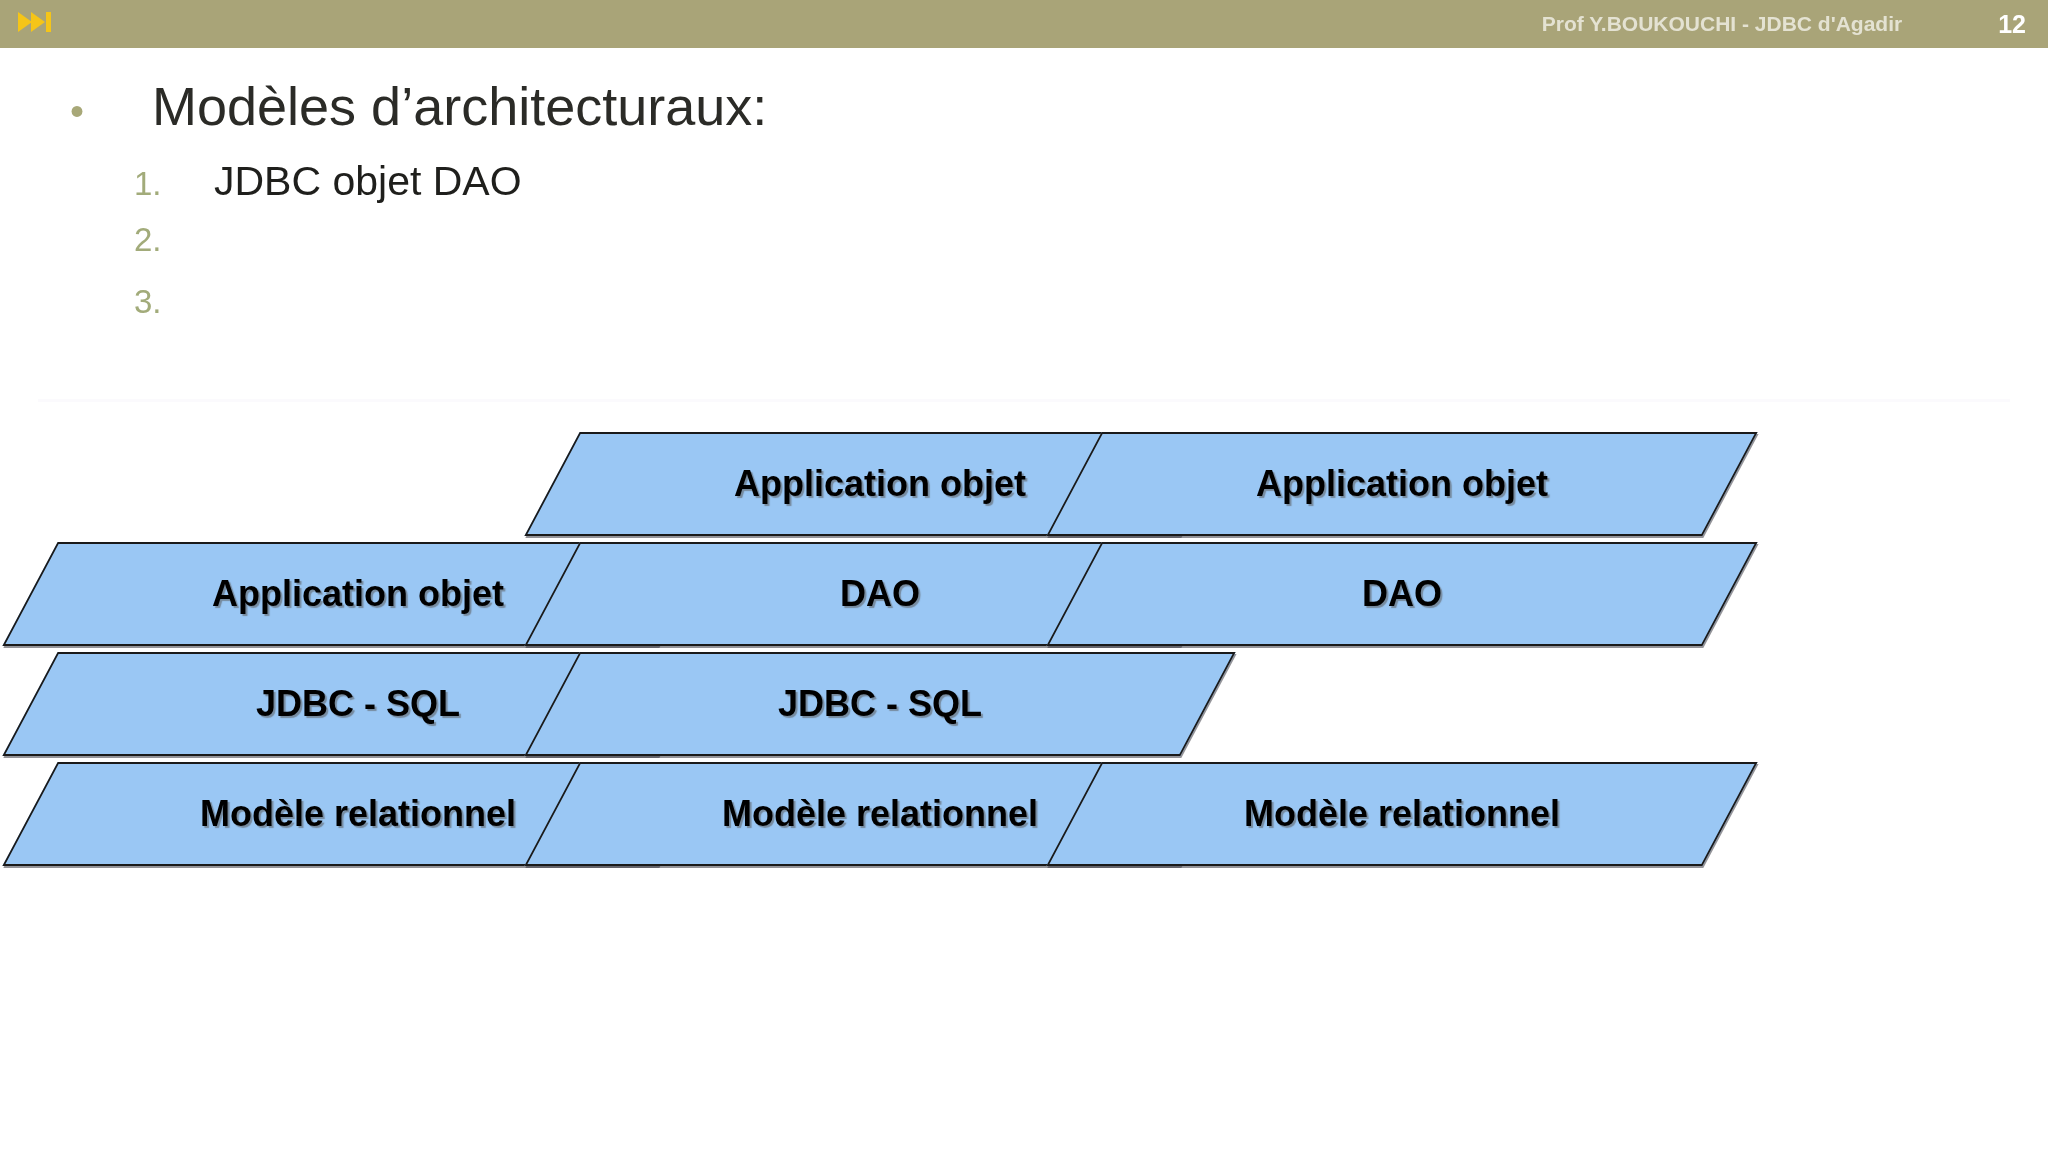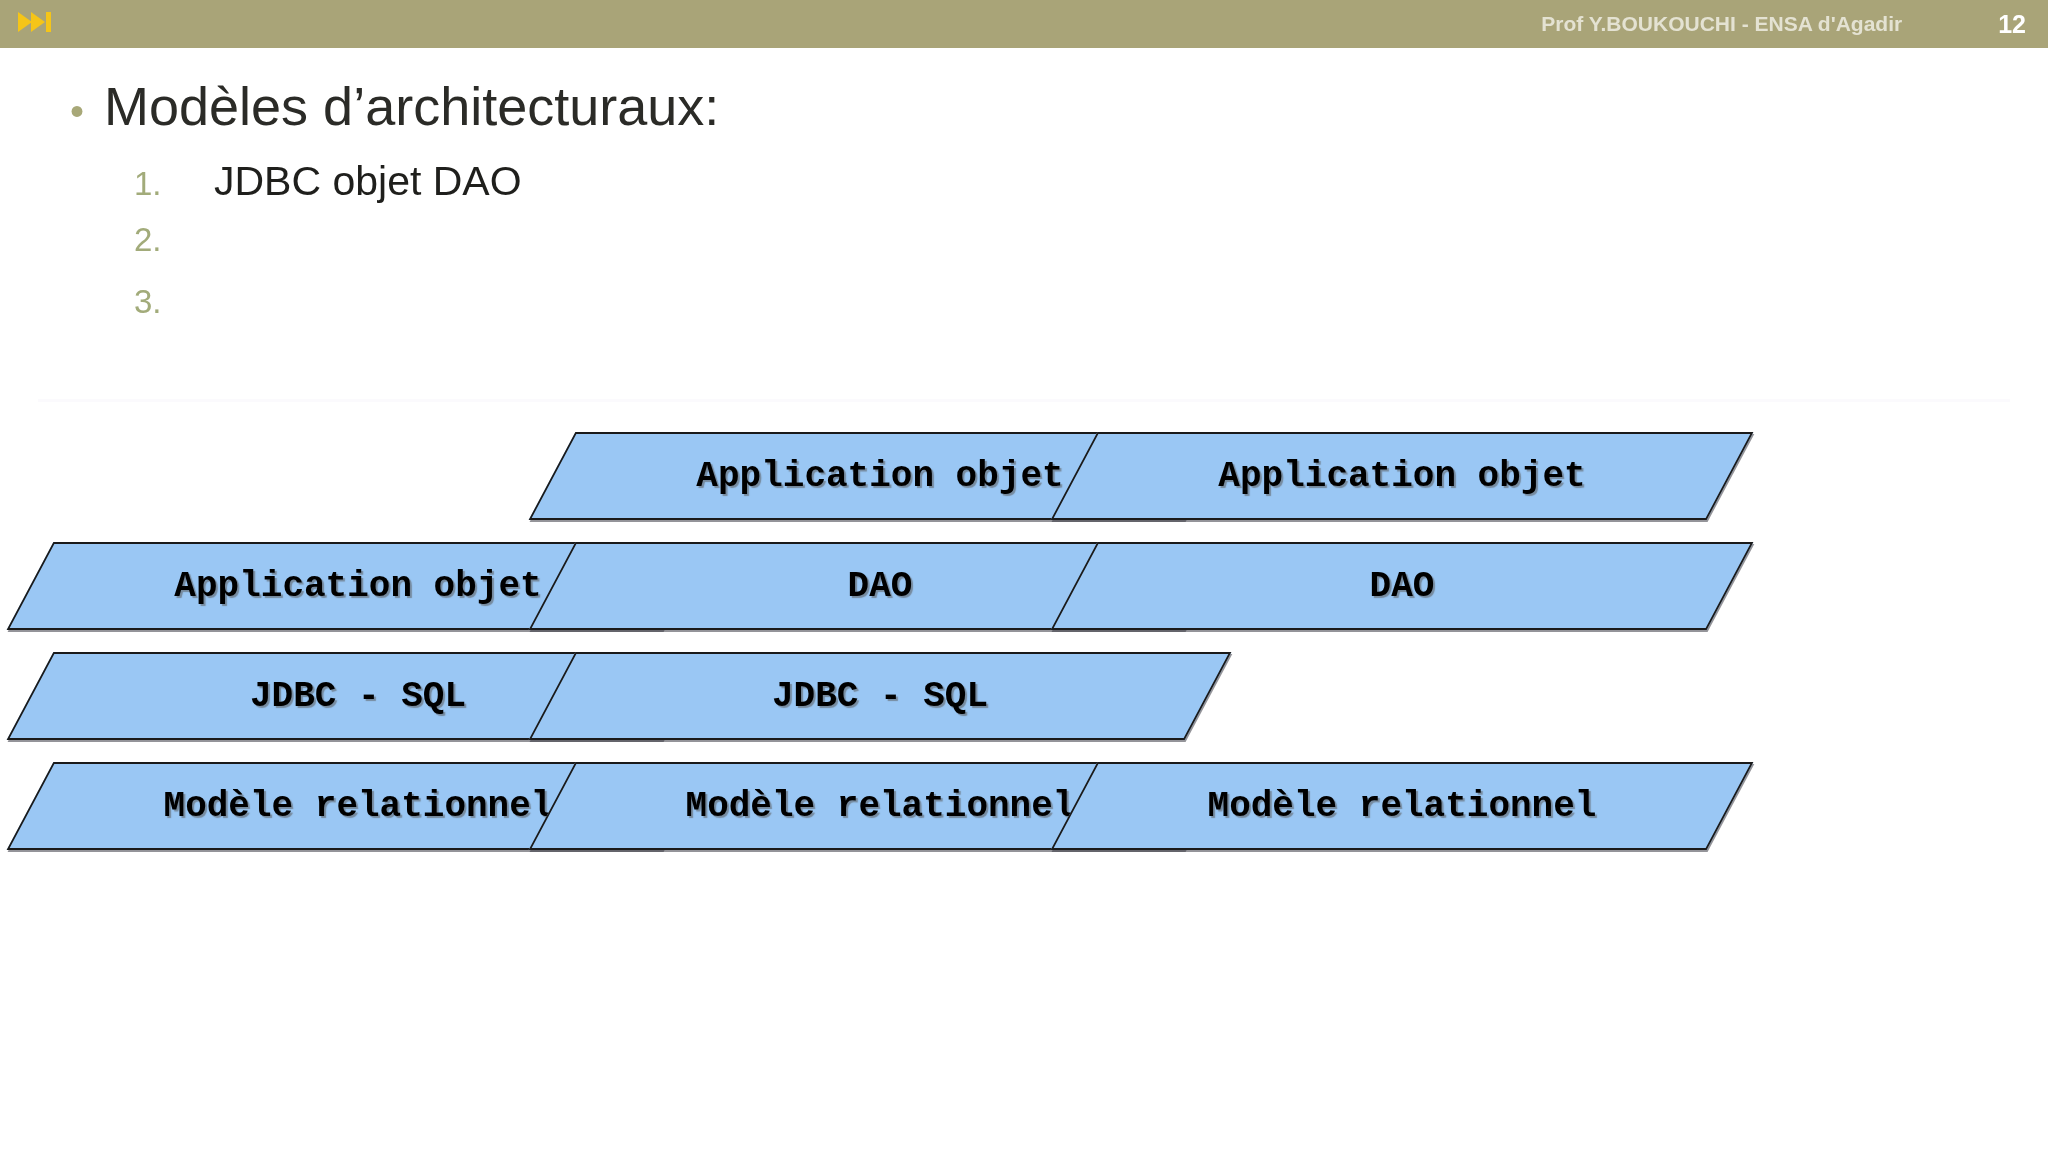--- a/index.html
+++ b/index.html
@@ -80,20 +80,21 @@
     font-size: 40px;
     line-height: 1;
     width: 34px;
     flex: none;
   }
   #bullet-main-text {
     color: #2b2b27;
     font-size: 54px;
     line-height: 1.05;
     white-space: nowrap;
+    margin-left: 48px;
   }
 
   .numbered-item {
     position: absolute;
     display: flex;
     align-items: baseline;
   }
   .numbered-marker {
     color: #a2ab7a;
     font-size: 33px;
@@ -121,22 +122,21 @@
   
   #diagram {
     position: absolute;
     left: 0;
     top: 0;
     width: 2048px;
     height: 1104px;
   }
   .para-block {
     position: absolute;
-    height: 88px;
-    font-family: Liberation Mono, monospace;
+    height: 104px;
   }
   .para-shape {
     position: absolute;
     left: 0;
     top: 0;
     width: 100%;
     height: 100%;
     background: #9ac7f4;
     border: 2px solid #1a1a1a;
     transform: skewX(-28deg);
@@ -165,21 +165,21 @@
 
 <div id="header-bar">
   <span id="header-accent-icon">
     <svg width="34" height="24" viewBox="0 0 34 24" xmlns="http://www.w3.org/2000/svg">
       <polygon points="0,2 14,12 0,22" fill="#f5c518"></polygon>
       <polygon points="13,2 27,12 13,22" fill="#f5c518"></polygon>
       <rect x="28" y="2" width="5" height="20" fill="#f5c518"></rect>
     </svg>
   </span>
   <span id="header-right">
-    <span id="header-author">Prof Y.BOUKOUCHI - ENSA d'Agadir</span>
+    <span id="header-author">Prof Y.BOUKOUCHI - JDBC d'Agadir</span>
     <span id="header-slide-number">12</span>
   </span>
 </div>
 
 <div id="content-body">
 
   <div id="bullet-main">
     <span id="bullet-main-marker">•</span>
     <span id="bullet-main-text">Modèles d’architecturaux:</span>
   </div>

